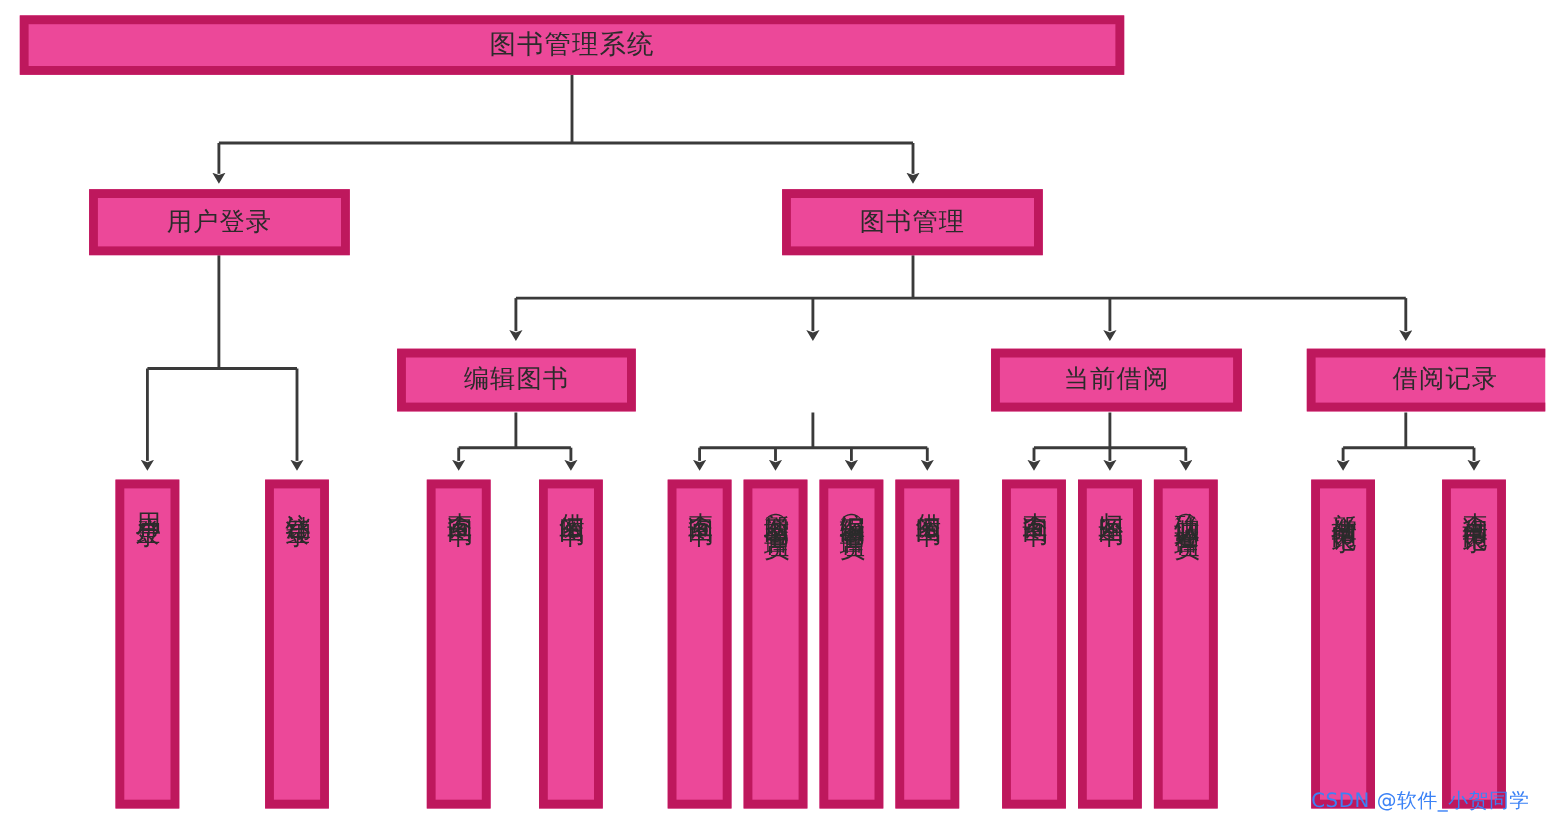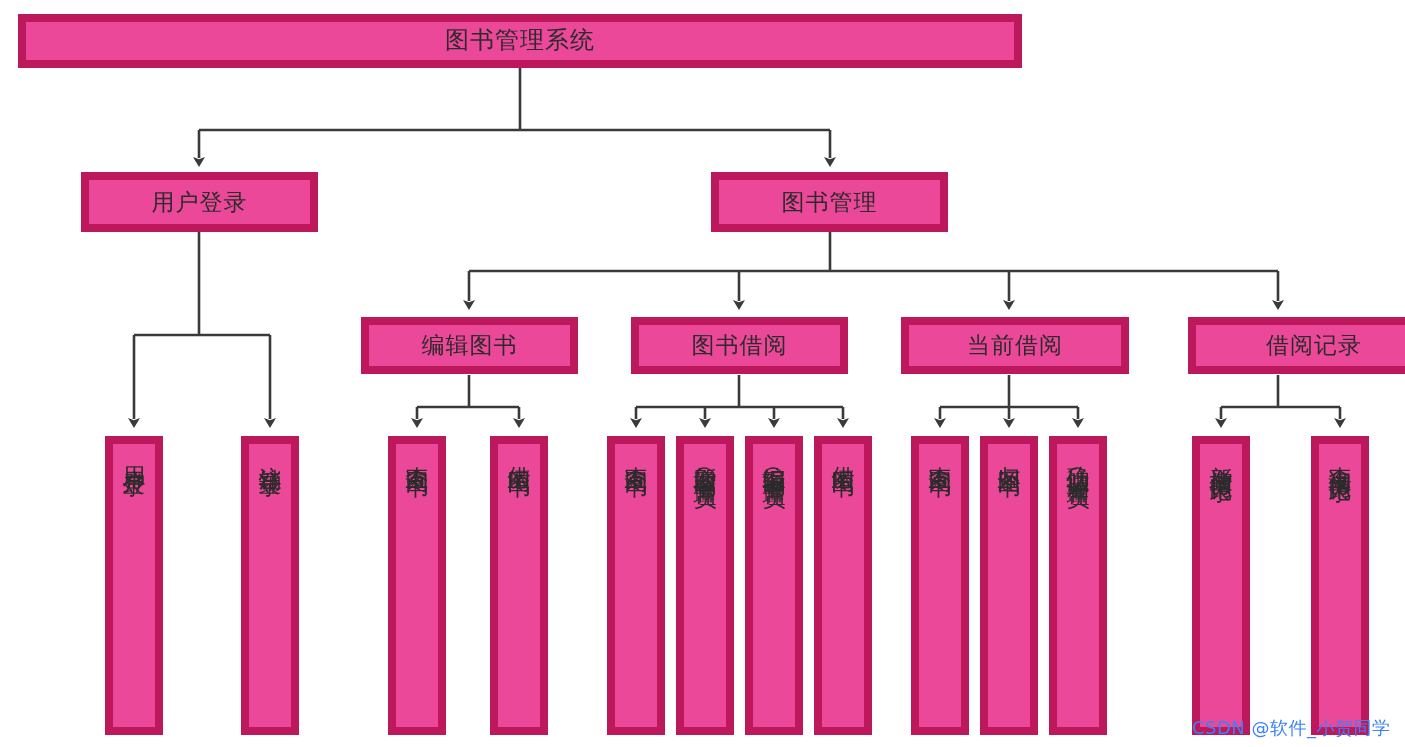--- a/index.html
+++ b/index.html
@@ -136,23 +136,20 @@
   <div class="node horiz" style="left:81px; top:172px; width:237px; height:60px;">
     <span class="label">用户登录</span>
   </div>
   <div class="node horiz" style="left:711px; top:172px; width:237px; height:60px;">
     <span class="label">图书管理</span>
   </div>
 
   <div class="node horiz" style="left:361px; top:317px; width:217px; height:57px;">
     <span class="label">编辑图书</span>
   </div>
-  <div class="node horiz" style="left:631px; top:317px; width:217px; height:57px;">
-    <span class="label">图书借阅</span>
-  </div>
   <div class="node horiz" style="left:901px; top:317px; width:228px; height:57px;">
     <span class="label">当前借阅</span>
   </div>
   <div class="node horiz" style="left:1188px; top:317px; width:252px; height:57px;">
     <span class="label">借阅记录</span>
   </div>
 
   <div class="node vert" style="left:105px; top:436px; width:58px; height:299px;">
     <span class="label">用户登录</span>
   </div>

